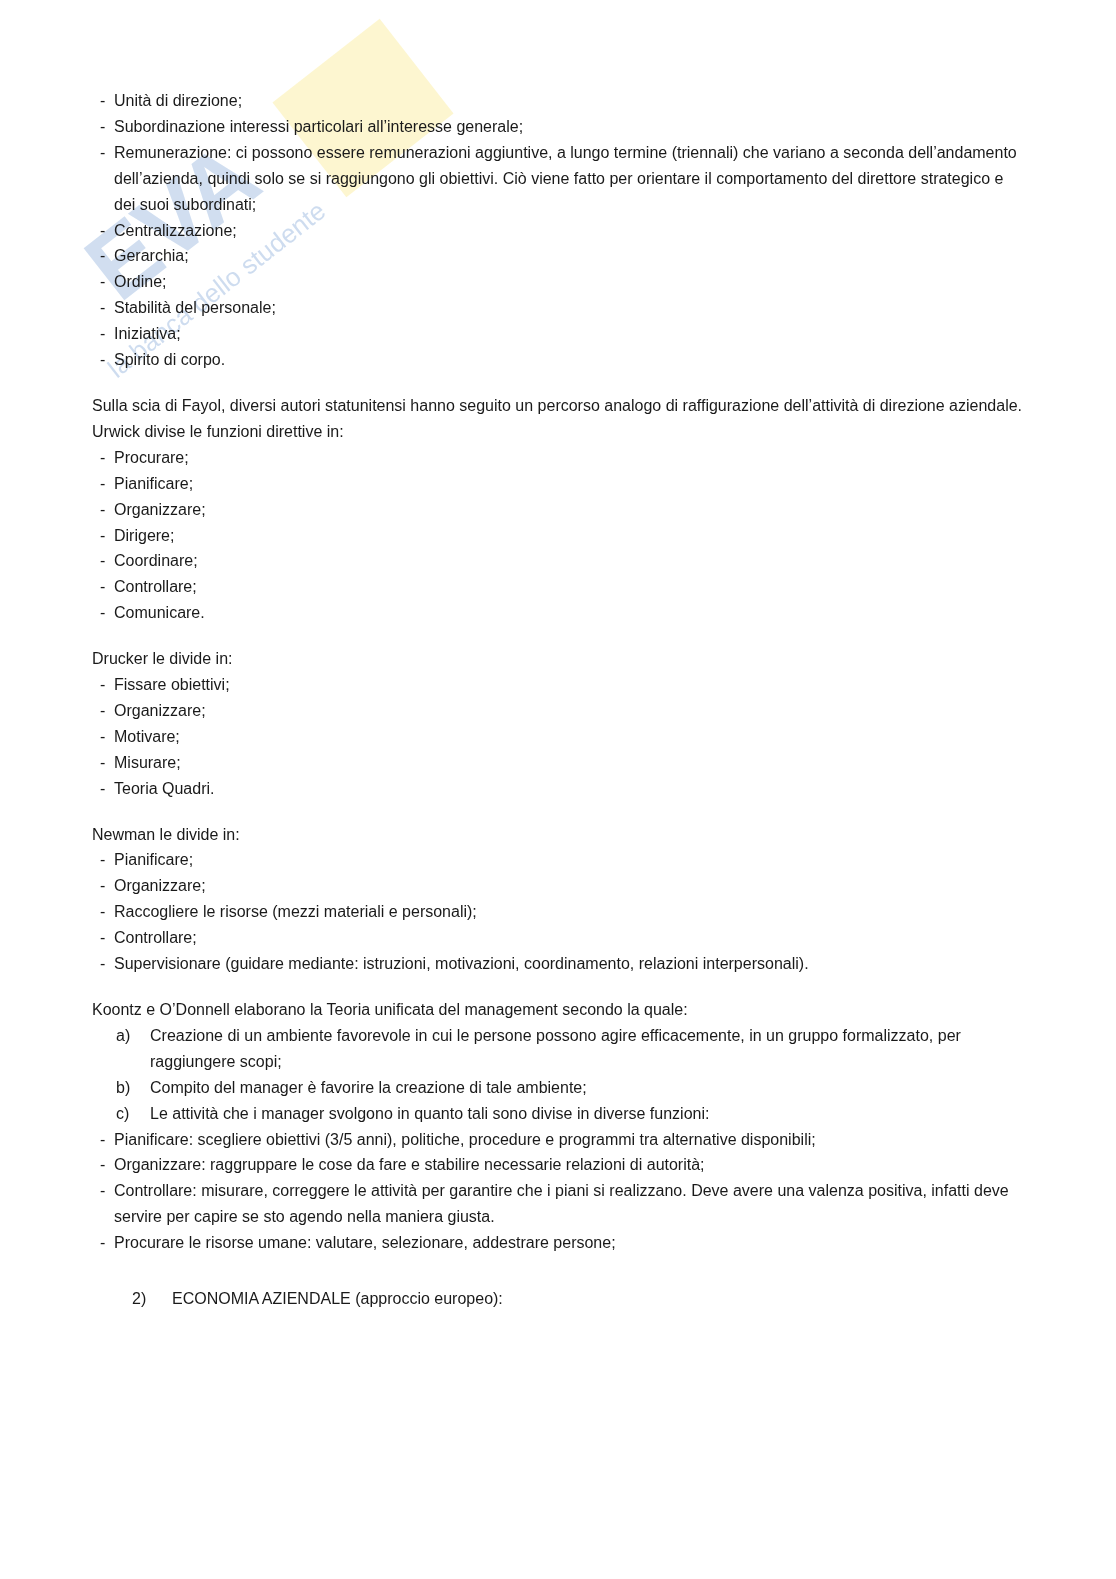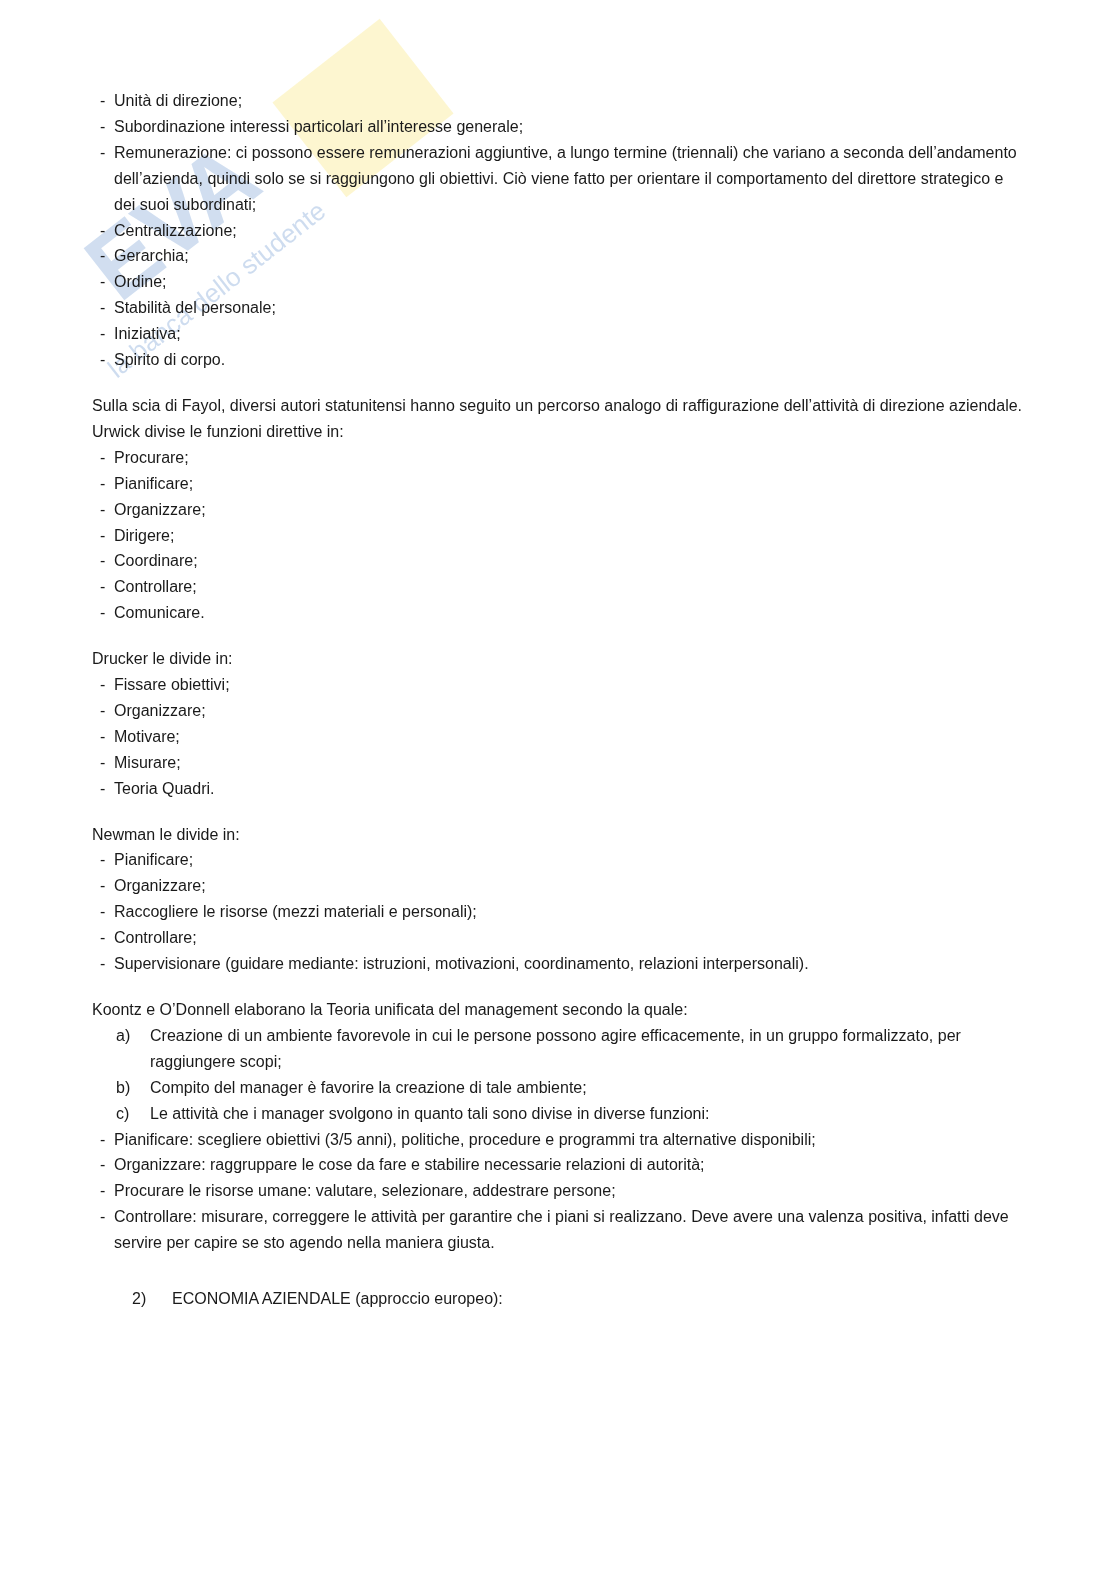--- a/index.html
+++ b/index.html
@@ -203,22 +203,22 @@
       </li>
       <li>
         <span class="marker">c)</span>
         <span>Le attività che i manager svolgono in quanto tali sono divise in diverse funzioni:</span>
       </li>
     </ol>
 
     <ul class="dash lvl2">
       <li>Pianificare: scegliere obiettivi (3/5 anni), politiche, procedure e programmi tra alternative disponibili;</li>
       <li>Organizzare: raggruppare le cose da fare e stabilire necessarie relazioni di autorità;</li>
+      <li>Controllare: misurare, correggere le attività per garantire che i piani si realizzano. Deve avere una valenza positiva, infatti deve servire per capire se sto agendo nella maniera giusta.</li>
       <li>Procurare le risorse umane: valutare, selezionare, addestrare persone;</li>
-      <li>Controllare: misurare, correggere le attività per garantire che i piani si realizzano. Deve avere una valenza positiva, infatti deve servire per capire se sto agendo nella maniera giusta.</li>
     </ul>
 
     <div class="gap-lg"></div>
 
     <p class="numitem">
       <span class="marker">2)</span>
       <span>ECONOMIA AZIENDALE (approccio europeo):</span>
     </p>
 
   </div>

